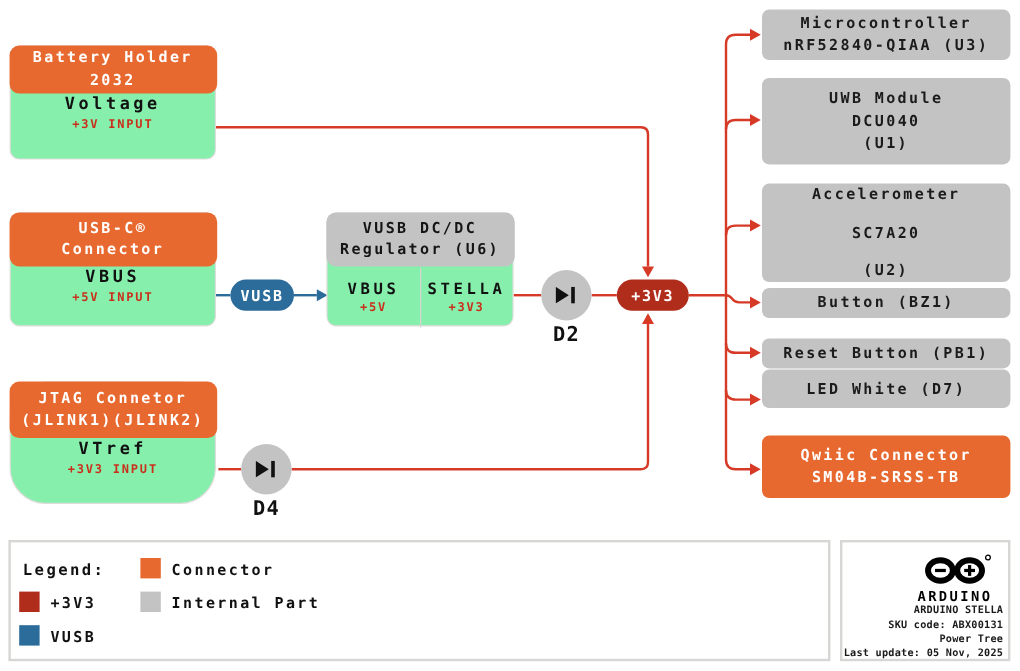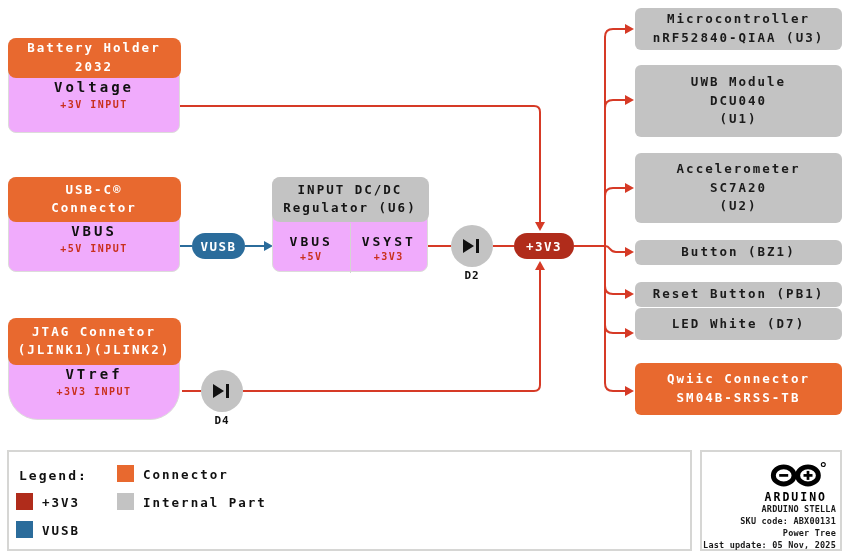--- a/index.html
+++ b/index.html
@@ -4,21 +4,21 @@
 <style>
   * { margin:0; padding:0; box-sizing:border-box; }
   html,body { background:#fff; }
   .canvas {
     position:relative; width:850px; height:559px; background:#ffffff;
     font-family:"DejaVu Sans Mono","Liberation Mono",monospace; overflow:hidden;
   }
   .wires { position:absolute; left:0; top:0; }
 
   
-  .src-box { position:absolute; background:#f0abfc; border:1.5px solid #DCDCDA; border-radius:8px;padding-left:37px; }
+  .src-box { position:absolute; background:#86efac; border:1.5px solid #DCDCDA; border-radius:8px;padding-left:37px; }
   .src-head {
     position:absolute; top:-1.5px; left:-1.5px; right:-1.5px;
     background:#E8692F; border-radius:8px; color:#fff;
     display:flex; flex-direction:column; justify-content:center; text-align:center;
     font-size:12.5px; font-weight:bold; letter-spacing:2px; line-height:1.45;
   }
   .src-head.gray { background:#C3C3C3; color:#151515; }
   .src-body {
     position:absolute; left:0; right:0; bottom:0;
     display:flex; flex-direction:column; justify-content:flex-start; align-items:center;
@@ -38,21 +38,21 @@
     font-size:12.5px; letter-spacing:1.5px;
   }
   .pill.vusb { background:#2B6C9B; }
   .pill.rail { background:#B02C1B; }
 
   
   .diode {
     position:absolute; width:42px; height:42px; border-radius:50%;
     background:#C3C3C3; display:flex; align-items:center; justify-content:center;
   }
-  .diode-label { position:absolute; width:42px; text-align:center; font-size:11px; font-weight:bold; color:#111; letter-spacing:1px; }
+  .diode-label { position:absolute; width:42px; text-align:center; font-size:17px; font-weight:bold; color:#111; letter-spacing:1px; }
 
   
   .load {
     position:absolute; left:635px; width:207px; background:#C3C3C3; border-radius:6px;
     display:flex; flex-direction:column; justify-content:center; align-items:center;
     font-size:12.5px; font-weight:bold; letter-spacing:2px; color:#1b1b1b; line-height:1.5;
     text-align:center;
   }
   .load.connector { background:#E8692F; color:#fff;justify-content:center; }
 
@@ -142,30 +142,30 @@
     <div class="src-body" style="top:47px;">
       <span class="sig">VTref</span>
       <span class="note">+3V3 INPUT</span>
     </div>
   </div>
 
   <div class="pill vusb" style="left:192px; top:233px; width:53px; height:26px;">VUSB</div>
 
   <div class="src-box" style="left:272px; top:177px; width:156px; height:95px;">
     <div class="src-head gray" style="height:45px;">
-      <span>INPUT DC/DC</span>
+      <span>VUSB DC/DC</span>
       <span>Regulator (U6)</span>
     </div>
     <div class="buck-cells" style="top:45px; height:50px;">
       <div class="buck-cell">
         <span class="sig">VBUS</span>
         <span class="note">+5V</span>
       </div>
       <div class="buck-cell">
-        <span class="sig">VSYST</span>
+        <span class="sig">STELLA</span>
         <span class="note">+3V3</span>
       </div>
     </div>
   </div>
 
   <div class="diode" style="left:451px; top:225px;">
     <svg width="18" height="14" viewBox="0 0 18 14">
       <polygon points="0,0 0,14 11,7" fill="#111"></polygon>
         <rect x="13" y="0" width="3" height="14" fill="#111"></rect>
     </svg>
@@ -184,21 +184,21 @@
 
   <div class="load" style="top:8px; height:42px;">
     <span>Microcontroller</span>
     <span>nRF52840-QIAA (U3)</span>
   </div>
   <div class="load" style="top:65px; height:72px;align-items:center;">
     <span>UWB Module</span>
     <span>DCU040</span>
     <span>(U1)</span>
   </div>
-  <div class="load" style="top:153px; height:70px;">
+  <div class="load" style="top:153px; height:82px;justify-content:space-between;">
     <span>Accelerometer</span>
     <span>SC7A20</span>
     <span>(U2)</span>
   </div>
   <div class="load" style="top:240px; height:25px;">
     <span>Button (BZ1)</span>
   </div>
   <div class="load" style="top:282px; height:25px;">
     <span>Reset Button (PB1)</span>
   </div>

